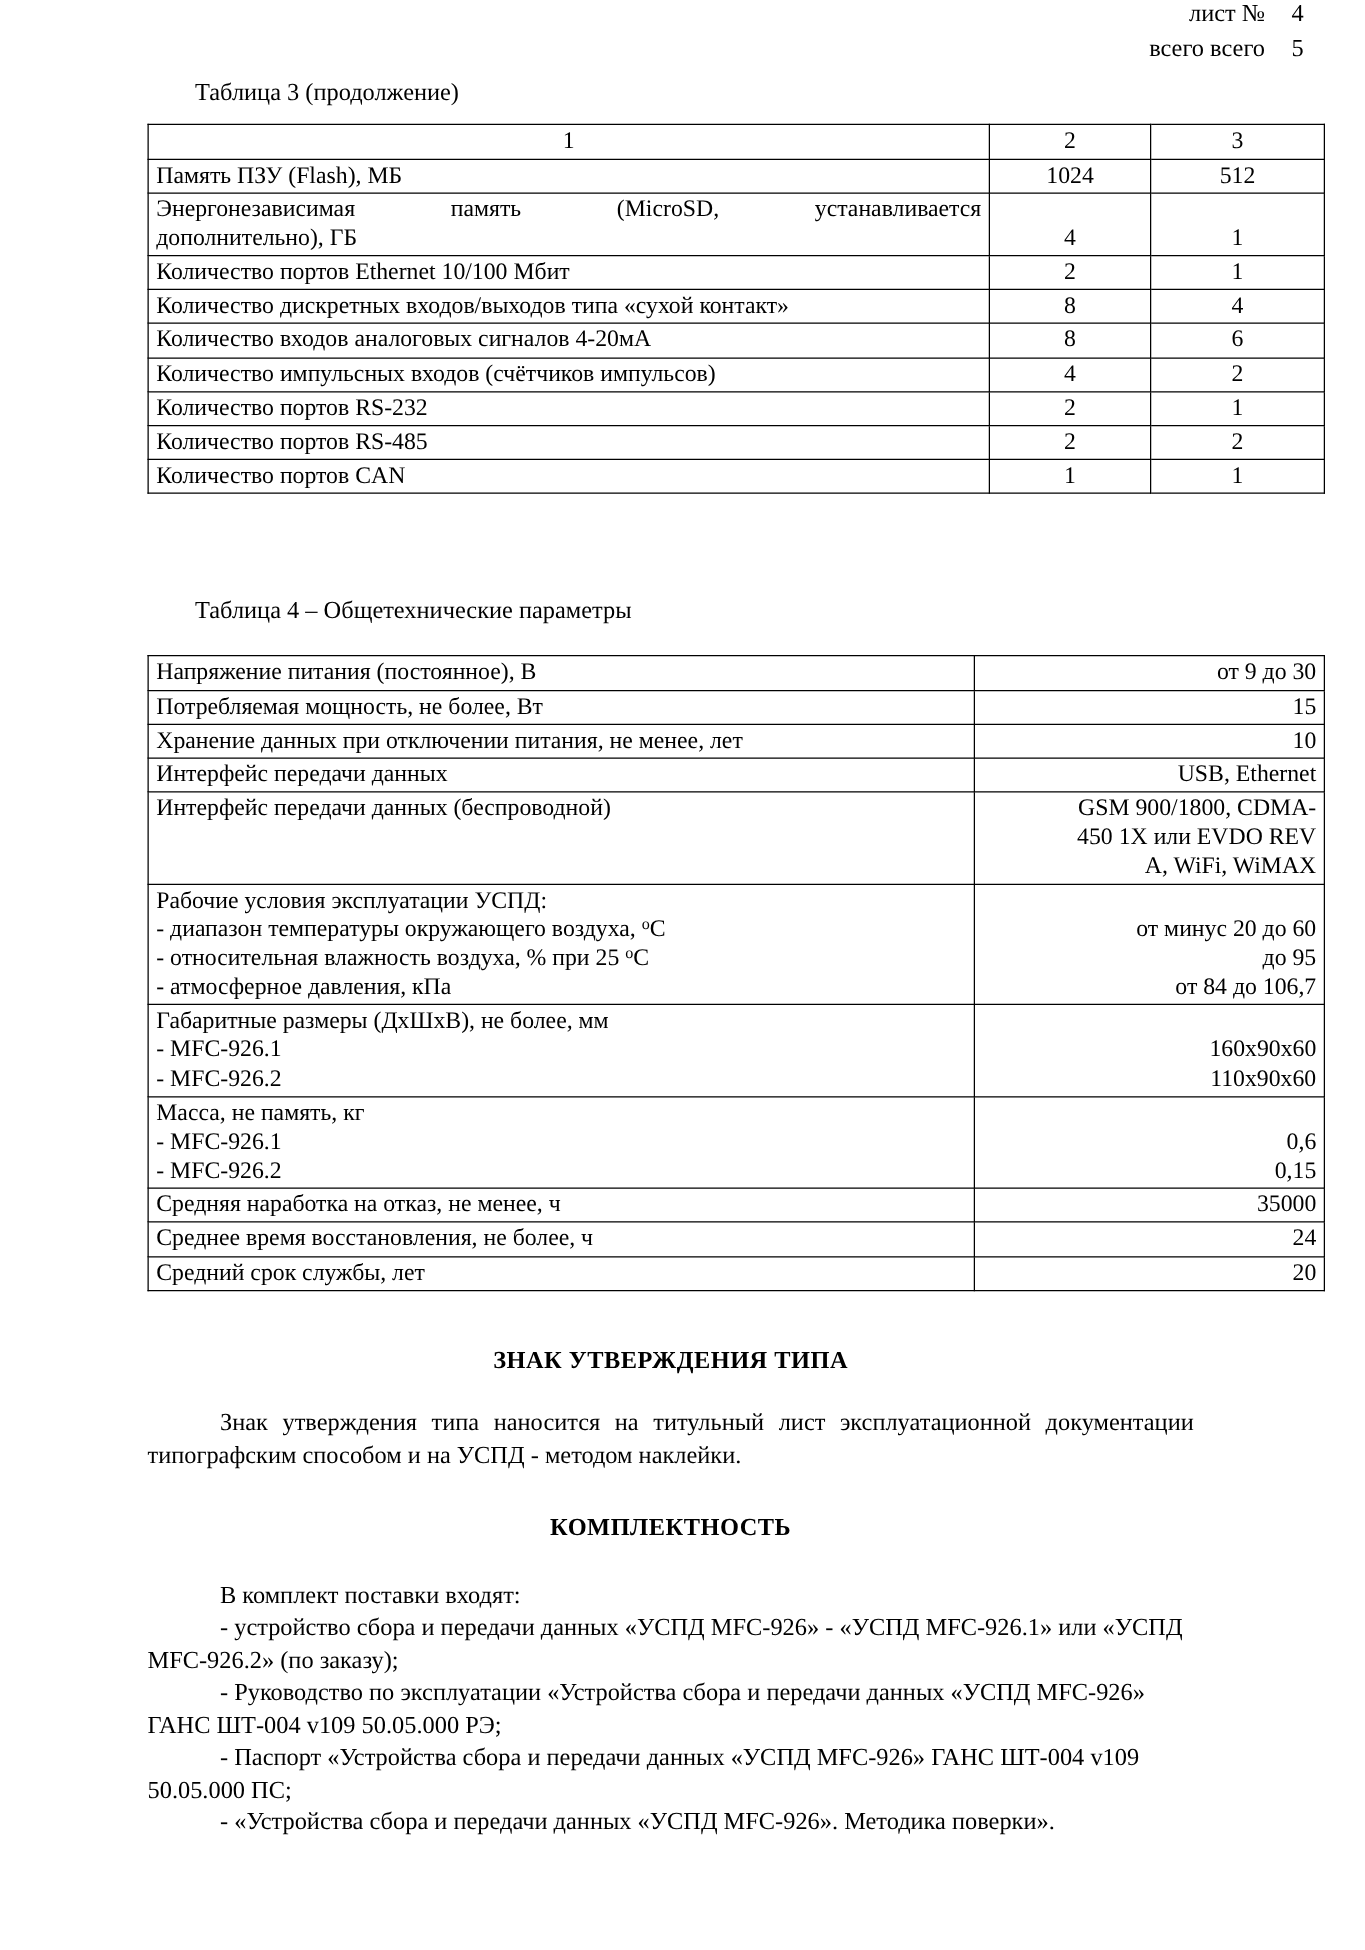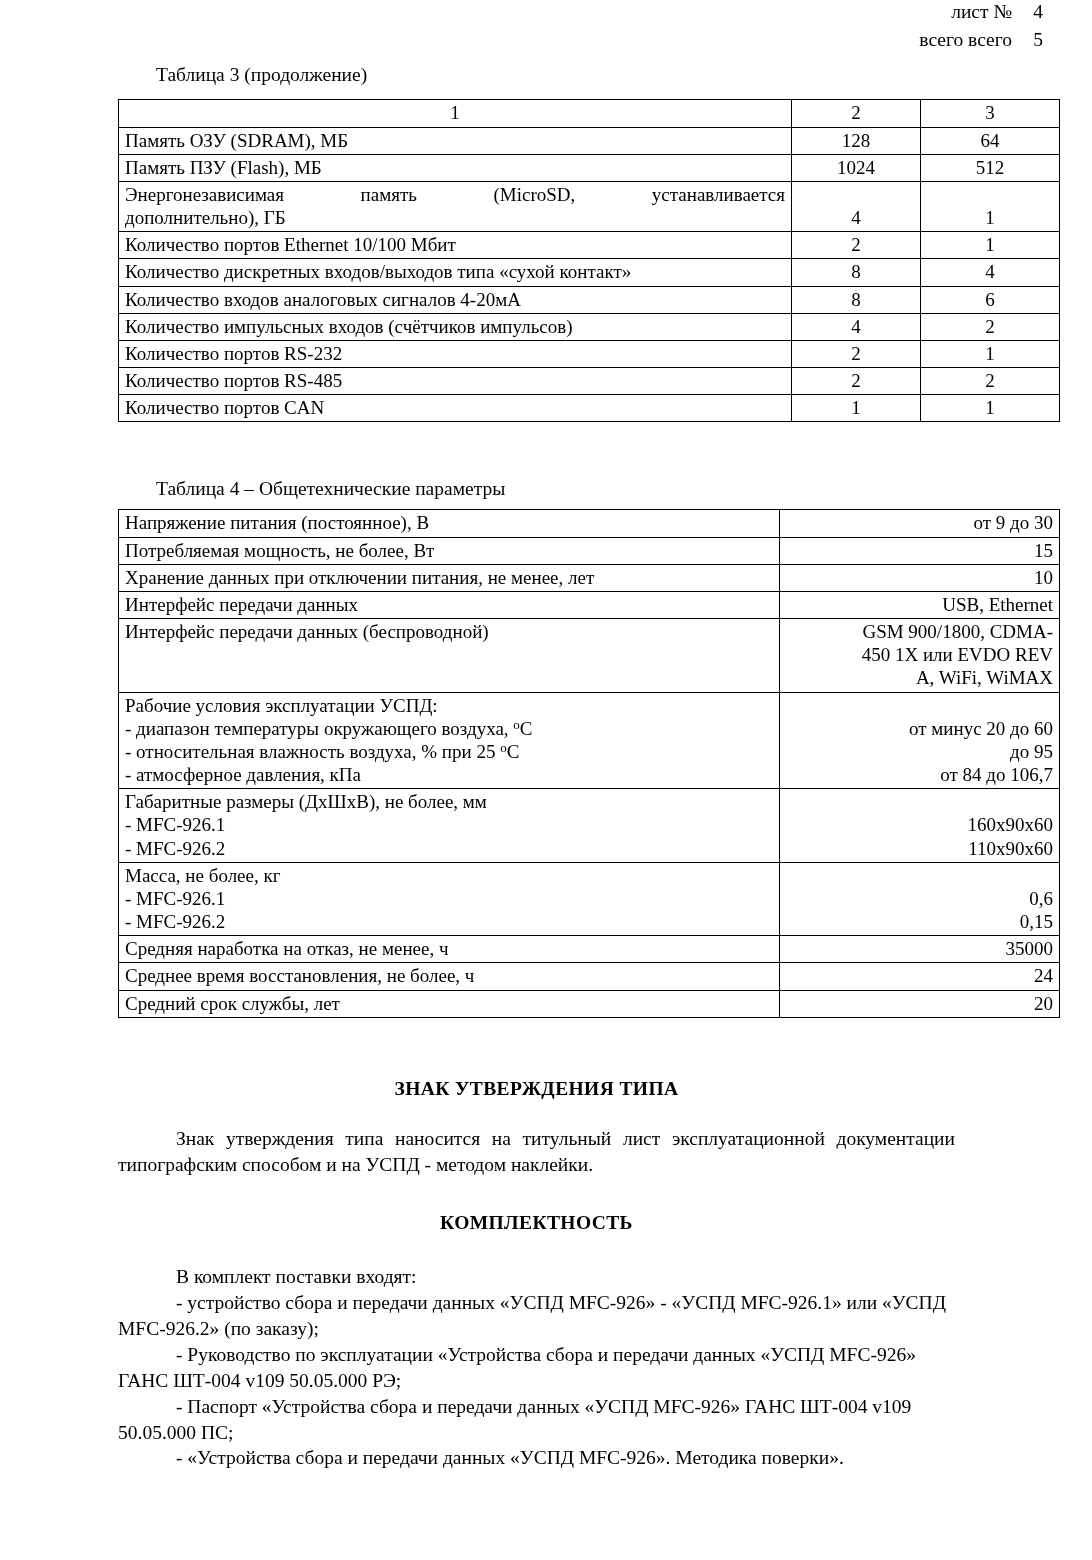--- a/index.html
+++ b/index.html
@@ -136,25 +136,20 @@
         <col style="width:129px">
         <col style="width:139px">
       </colgroup>
       <tbody>
         <tr>
           <td class="num">1</td>
           <td class="num">2</td>
           <td class="num">3</td>
         </tr>
 
-        <tr>
-          <td class="label">Память ОЗУ (SDRAM), МБ</td>
-          <td class="num">128</td>
-          <td class="num">64</td>
-        </tr>
 
         <tr>
           <td class="label">Память ПЗУ (Flash), МБ</td>
           <td class="num">1024</td>
           <td class="num">512</td>
         </tr>
 
         <tr>
           <td class="label">
             <span class="justify-line" style="display:block;text-align:justify;text-align-last:justify;">Энергонезависимая память (MicroSD, устанавливается</span>
@@ -205,21 +200,21 @@
           <td class="num">1</td>
           <td class="num">1</td>
         </tr>
       </tbody>
     </table>
   </div>
 
   <div class="content abs" style="top:476px;">
     <p class="caption">Таблица 4 – Общетехнические параметры</p>
 
-    <table class="doc-table" style="margin-top:8px;">
+    <table class="doc-table" style="margin-top:23px;">
       <colgroup>
         <col style="width:661px">
         <col style="width:280px">
       </colgroup>
       <tbody>
         <tr>
           <td class="label">Напряжение питания (постоянное), В</td>
           <td class="val">от 9 до 30</td>
         </tr>
         <tr>
@@ -267,21 +262,21 @@
           </td>
           <td class="val">
             <span class="blankline"></span>
             <span class="nowrapline">160x90x60</span>
             <span class="nowrapline">110x90x60</span>
           </td>
         </tr>
 
         <tr>
           <td class="label">
-            <span class="nowrapline">Масса, не более, кг</span>
+            <span class="nowrapline">Масса, не память, кг</span>
             <span class="nowrapline">- MFC-926.1</span>
             <span class="nowrapline">- MFC-926.2</span>
           </td>
           <td class="val">
             <span class="blankline"></span>
             <span class="nowrapline">0,6</span>
             <span class="nowrapline">0,15</span>
           </td>
         </tr>
 

